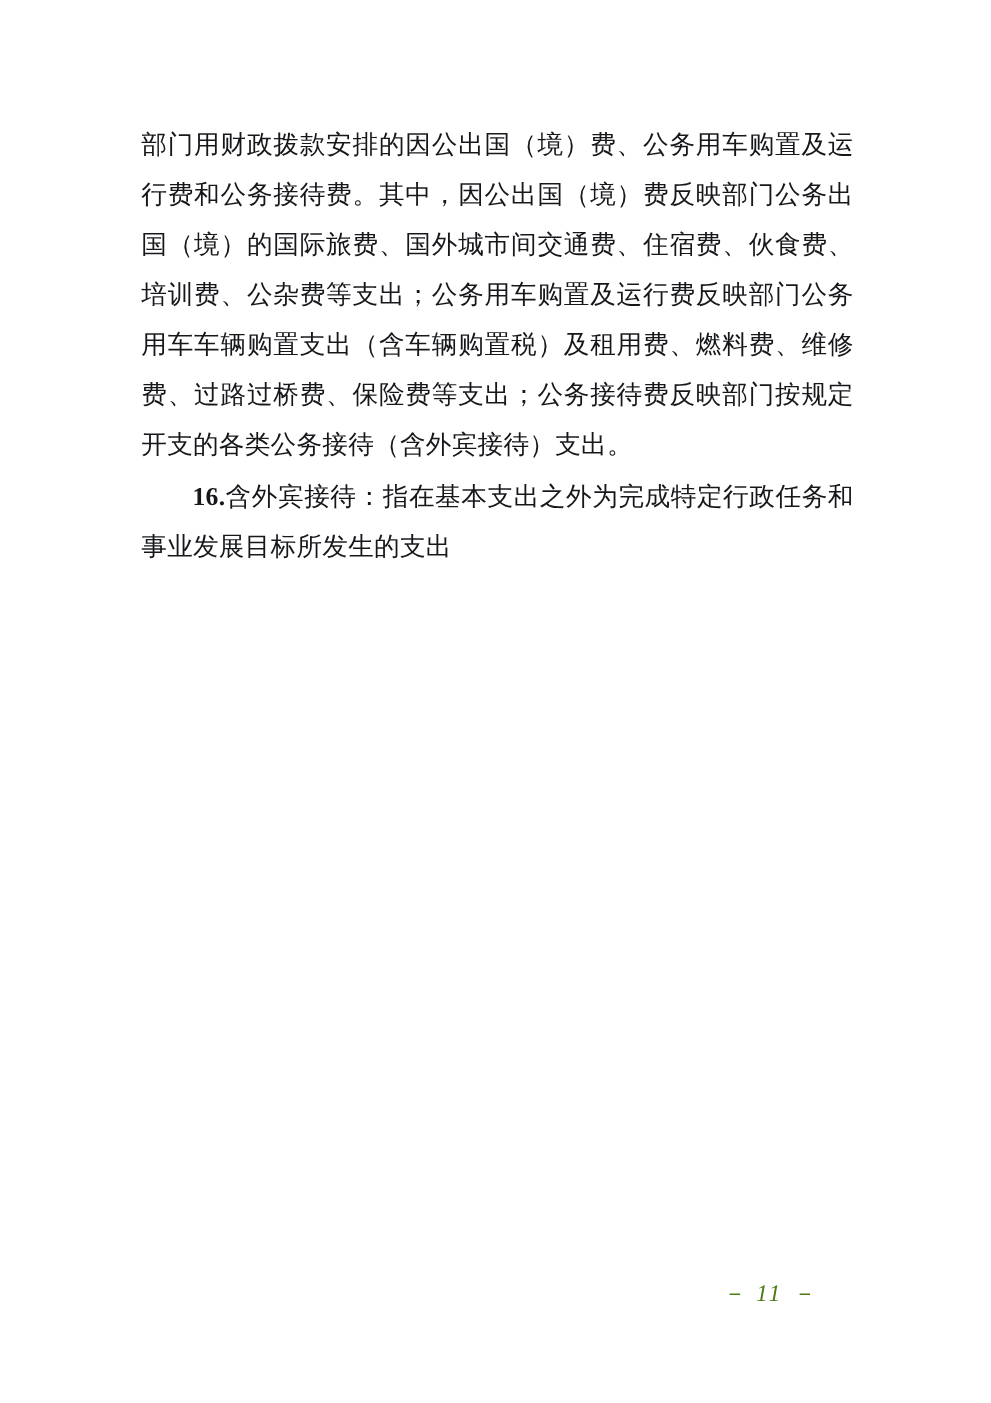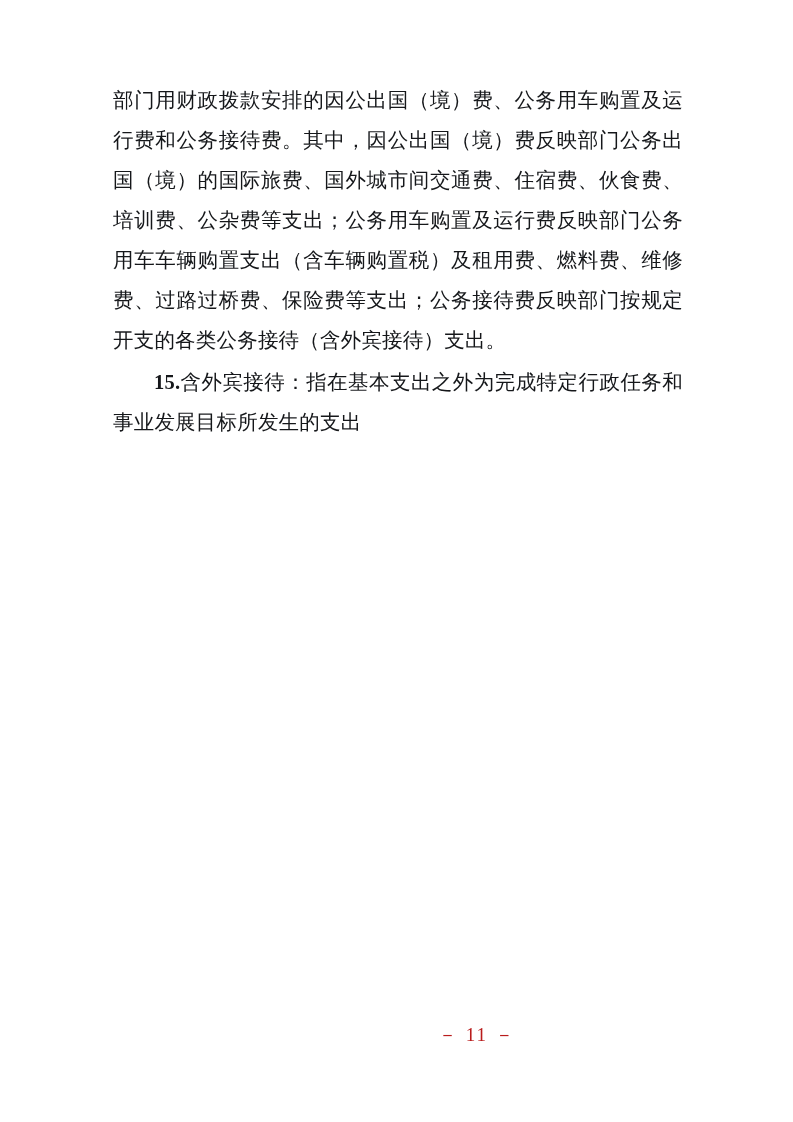--- a/index.html
+++ b/index.html
@@ -13,21 +13,21 @@
     height: 1122px;
     background: #ffffff;
     margin: 0 auto;
     overflow: hidden;
     font-family: "Liberation Serif", "DejaVu Serif", serif;
     color: #1a1a1a;
   }
   .content {
     position: absolute;
     left: 113px;
-    top: 80px;
+    top: 96px;
     width: 570px;
   }
   .para {
     margin: 0 0 0 0;
     font-size: 20.5px;
     line-height: 40px;
     text-align: justify;
     text-justify: inter-ideograph;
     letter-spacing: 0.2px;
     color: #15171a;
@@ -40,38 +40,40 @@
   }
   .num {
     font-family: "Liberation Serif", "DejaVu Serif", serif;
     font-weight: bold;
   }
   .page-number {
     position: absolute;
     left: 0;
     right: 0;
     top: 1022px;
+    text-align: center;
     font-size: 19px;
     letter-spacing: 2px;
-    color: #b91c1c;
+    color: #4d7c0f;
     font-family: "Liberation Serif", "DejaVu Serif", serif;
+    font-style: italic;
   }
   .page-number .pn-inner {
     display: inline-block;
     margin-left: 438px;
   }
 </style>
 </head>
 <body>
 
 <div class="page">
 
   <div class="content">
 
     <p class="para">部门用财政拨款安排的因公出国（境）费、公务用车购置及运行费和公务接待费。其中，因公出国（境）费反映部门公务出国（境）的国际旅费、国外城市间交通费、住宿费、伙食费、培训费、公杂费等支出；公务用车购置及运行费反映部门公务用车车辆购置支出（含车辆购置税）及租用费、燃料费、维修费、过路过桥费、保险费等支出；公务接待费反映部门按规定开支的各类公务接待（含外宾接待）支出。</p>
 
-    <p class="para indent"><span class="num">15.</span><span>含外宾接待：指在基本支出之外为完成特定行政任务和事业发展目标所发生的支出</span></p>
+    <p class="para indent"><span class="num">16.</span><span>含外宾接待：指在基本支出之外为完成特定行政任务和事业发展目标所发生的支出</span></p>
 
   </div>
 
   <div class="page-number"><span class="pn-inner">－ 11 －</span></div>
 
 </div>
 
 </body></html>

